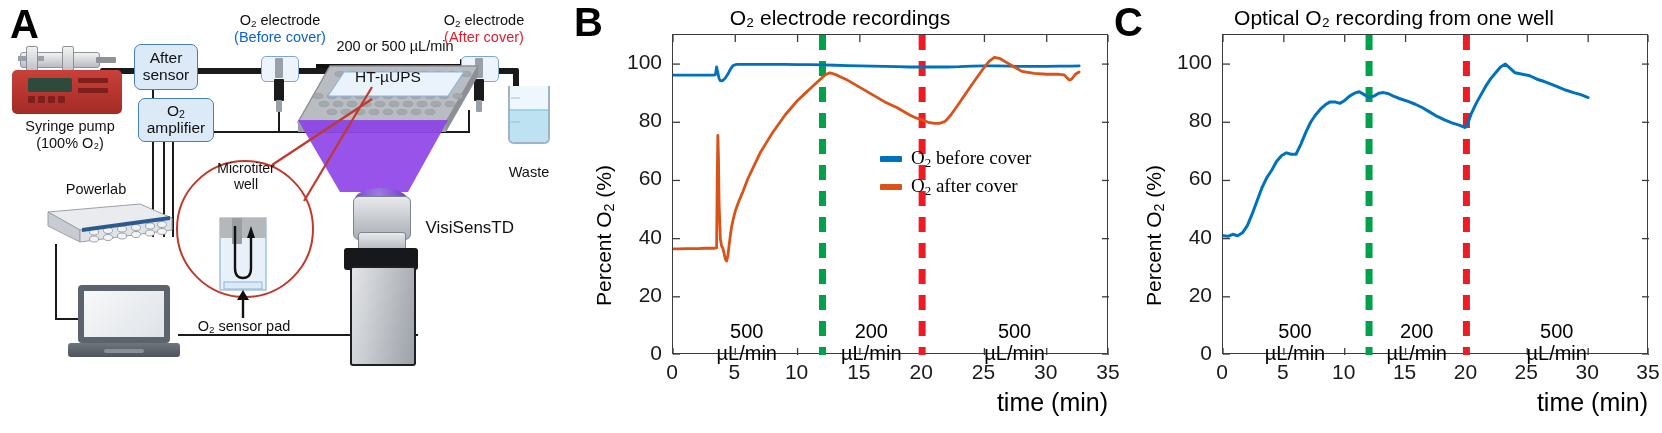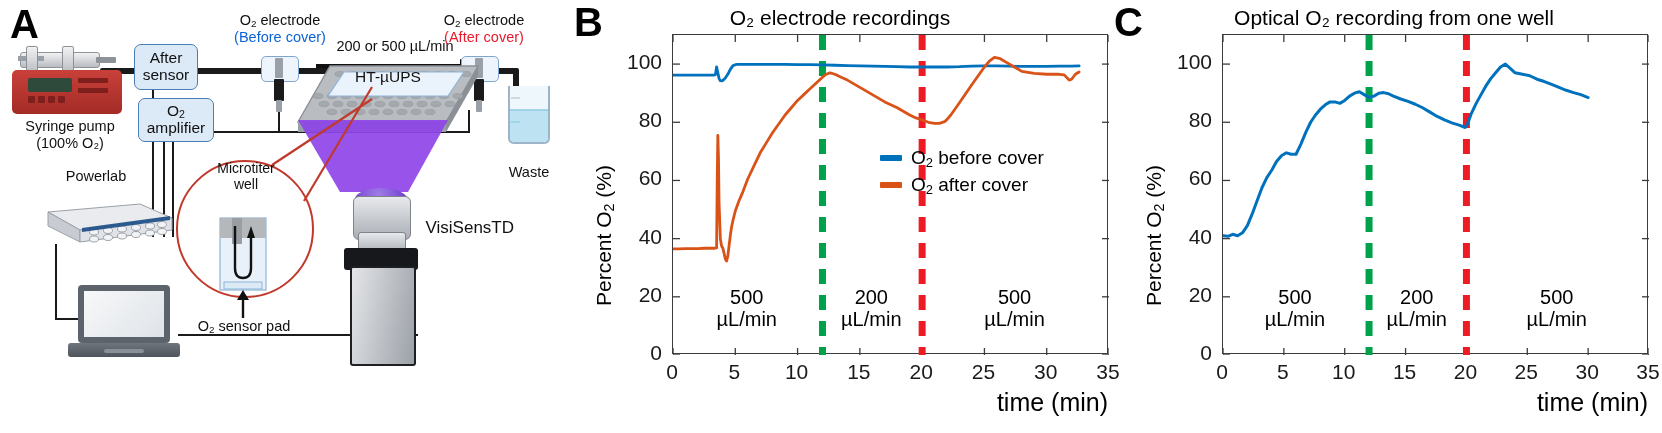--- a/index.html
+++ b/index.html
@@ -49,25 +49,25 @@
 
   
   .plot-wrap{position:absolute;top:0;height:433px;}
   .plot-title{position:absolute;text-align:center;font-size:21px;color:#000;white-space:nowrap;}
   .axes{position:absolute;border:1.4px solid #3c3c3c;box-sizing:border-box;background:#fff;}
   .ytick-lbl{position:absolute;text-align:right;font-size:21px;color:#1a1a1a;}
   .xtick-lbl{position:absolute;text-align:center;font-size:21px;color:#1a1a1a;}
   .axis-title-x{position:absolute;text-align:right;font-size:25px;color:#000;}
   .axis-title-y{position:absolute;font-size:21px;color:#000;white-space:nowrap;
                 transform:rotate(-90deg);transform-origin:0 0;}
-  .flow-ann{position:absolute;text-align:center;font-size:20px;color:#000;line-height:1.12;}
+  .flow-ann{position:absolute;text-align:center;font-size:20px;color:#000;line-height:1.12;margin-top:34px;}
   .legend{position:absolute;font-size:19px;color:#000;}
   .legend-row{display:flex;align-items:center;margin-bottom:4px;}
   .legend-swatch{width:22px;height:6px;margin-right:9px;border-radius:1px;display:inline-block;}
-  .legend-txt{white-space:nowrap;}
+  .legend-txt{white-space:nowrap;font-family:Liberation Serif, serif;}
   sub{font-size:.68em;vertical-align:-.22em;}
   svg{display:block;}
 </style>
 </head>
 <body>
 
 <div id="figure">
 
   <div id="panelA">
 
@@ -205,21 +205,21 @@
 
     <svg style="position:absolute;left:504px;top:84px;" width="50" height="62">
       <path d="M5,2 L5,54 Q5,59 11,59 L39,59 Q45,59 45,54 L45,2" fill="#eef7fc" stroke="#9fb3c8" stroke-width="2"></path>
       <path d="M6,26 L6,54 Q6,58 11,58 L39,58 Q44,58 44,54 L44,26 Z" fill="#bde3f2"></path>
       <line x1="6" y1="26" x2="44" y2="26" stroke="#8fc9e0" stroke-width="1.4"></line>
       <line x1="7" y1="14" x2="16" y2="14" stroke="#b6c6d4" stroke-width="1.2"></line>
       <line x1="7" y1="38" x2="16" y2="38" stroke="#8fc9e0" stroke-width="1.2"></line>
     </svg>
     <div class="plain-lbl" style="left:496px;top:164px;width:66px;">Waste</div>
 
-    <div class="plain-lbl" style="left:40px;top:168px;width:112px;">Powerlab</div>
+    <div class="plain-lbl" style="left:40px;top:181px;width:112px;">Powerlab</div>
     <svg style="position:absolute;left:42px;top:198px;" width="136" height="50">
       <polygon points="6,14 98,6 130,20 38,32" fill="#e9ebee" stroke="#9aa0a8" stroke-width="1"></polygon>
       <polygon points="6,14 38,32 38,44 6,28" fill="#c8ccd2" stroke="#9aa0a8" stroke-width="1"></polygon>
       <polygon points="38,32 130,20 130,32 38,44" fill="#dfe2e6" stroke="#9aa0a8" stroke-width="1"></polygon>
       <g fill="#f2f3f5" stroke="#8d9198" stroke-width=".8">
         <ellipse cx="52" cy="34" rx="4.5" ry="3"></ellipse>
           <ellipse cx="66" cy="32.5" rx="4.5" ry="3"></ellipse>
         <ellipse cx="80" cy="31" rx="4.5" ry="3"></ellipse>
           <ellipse cx="94" cy="29.5" rx="4.5" ry="3"></ellipse>
         <ellipse cx="108" cy="28" rx="4.5" ry="3"></ellipse>

